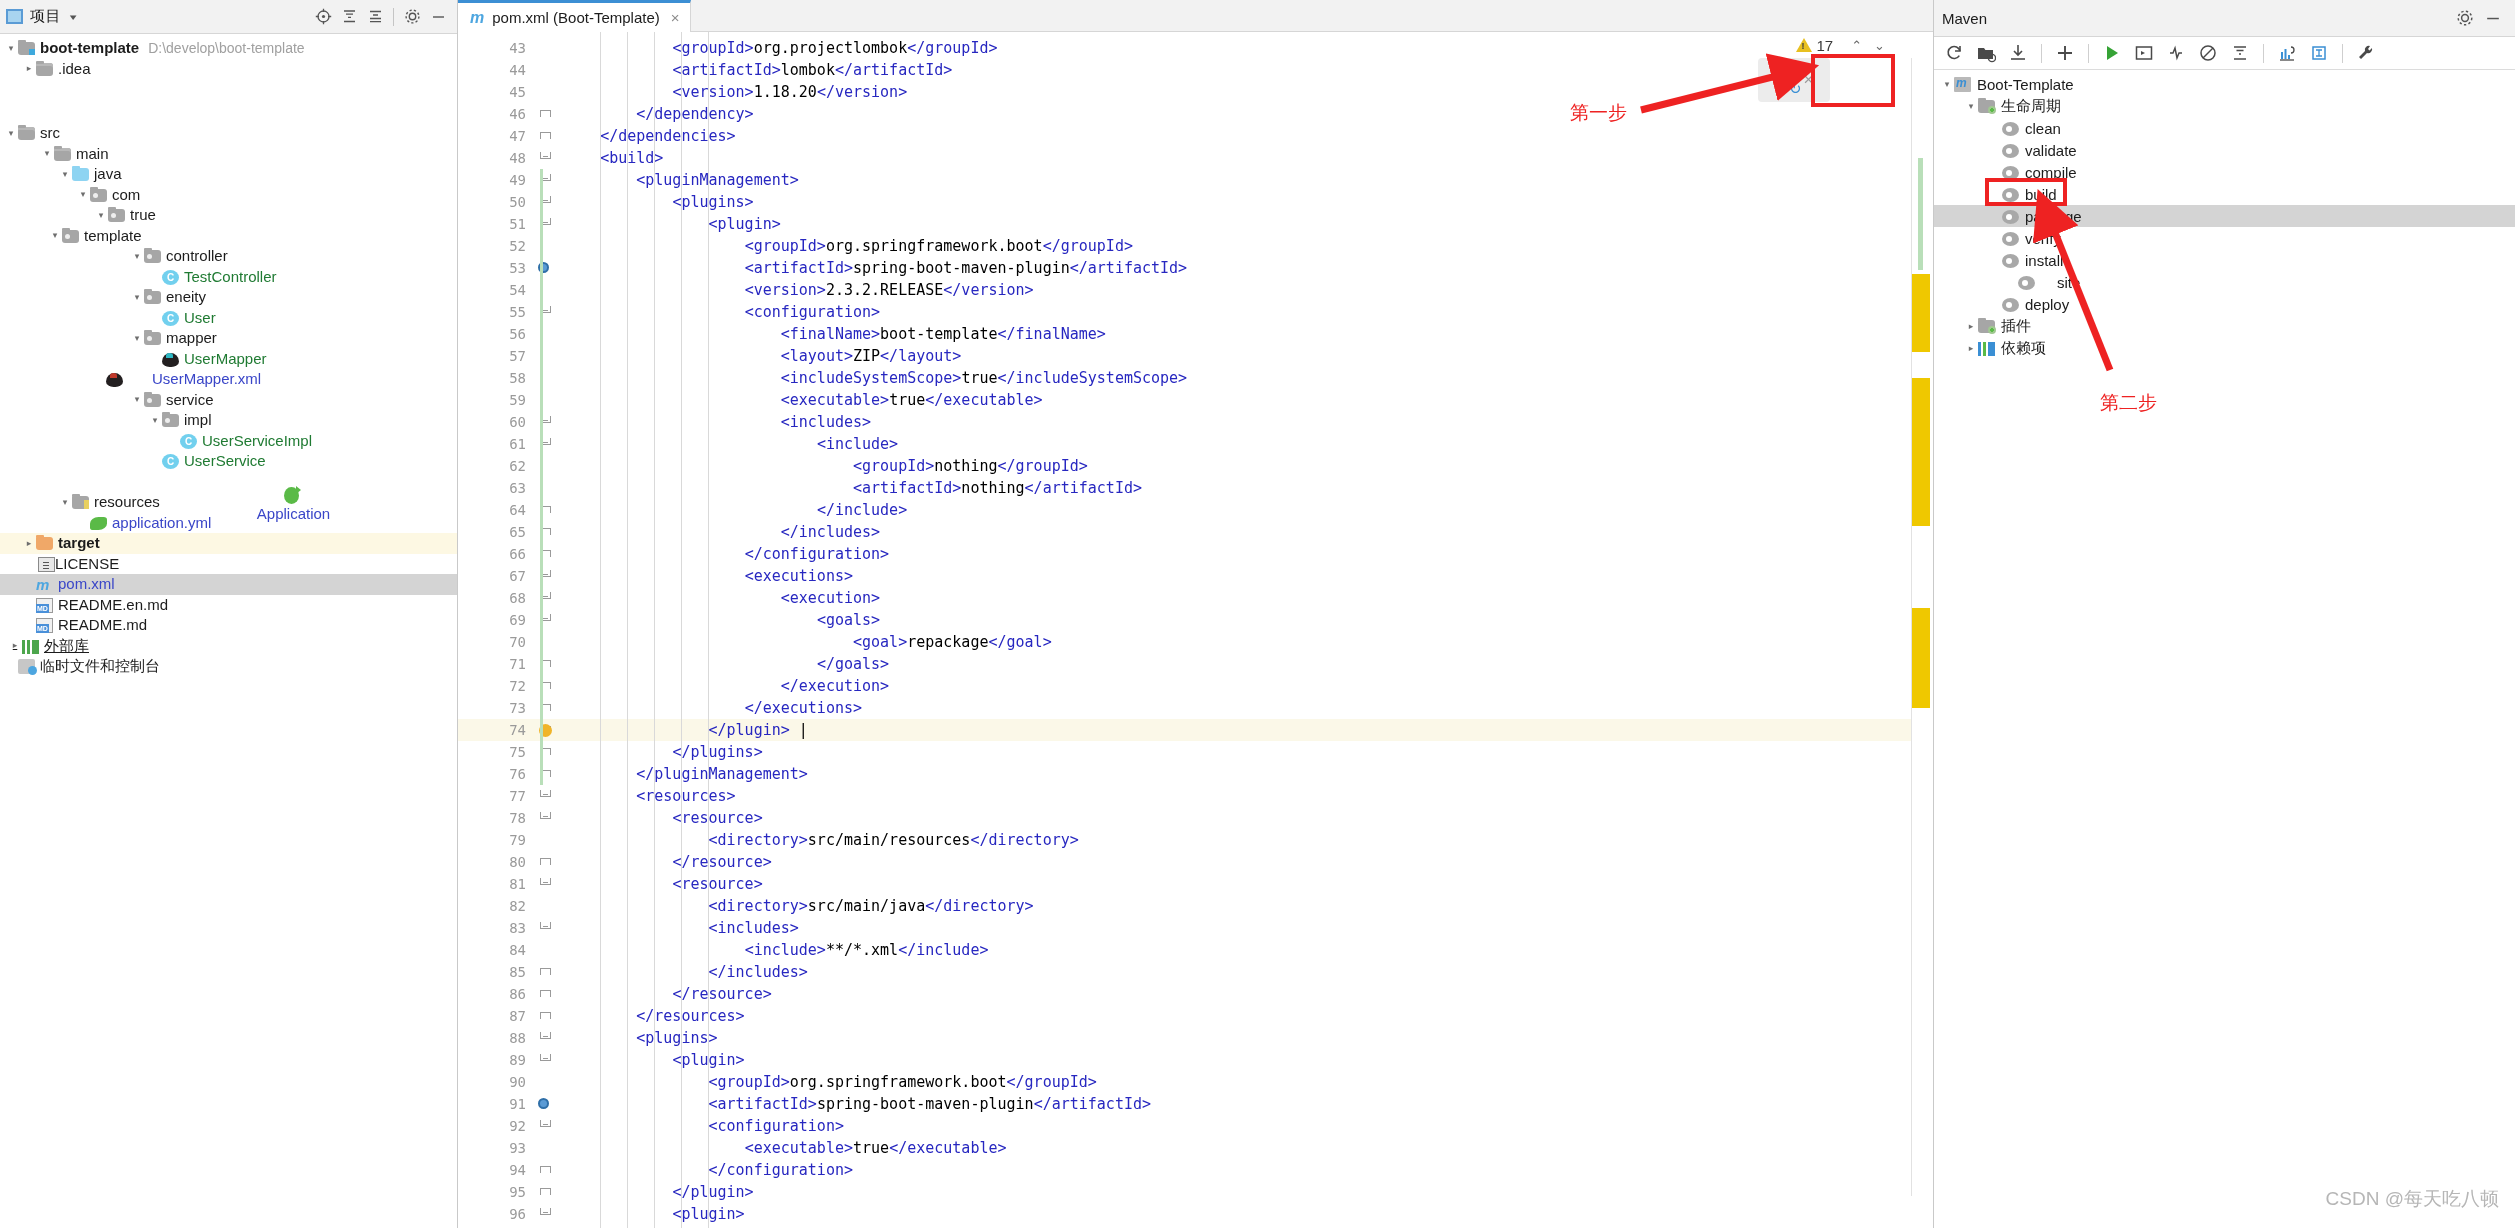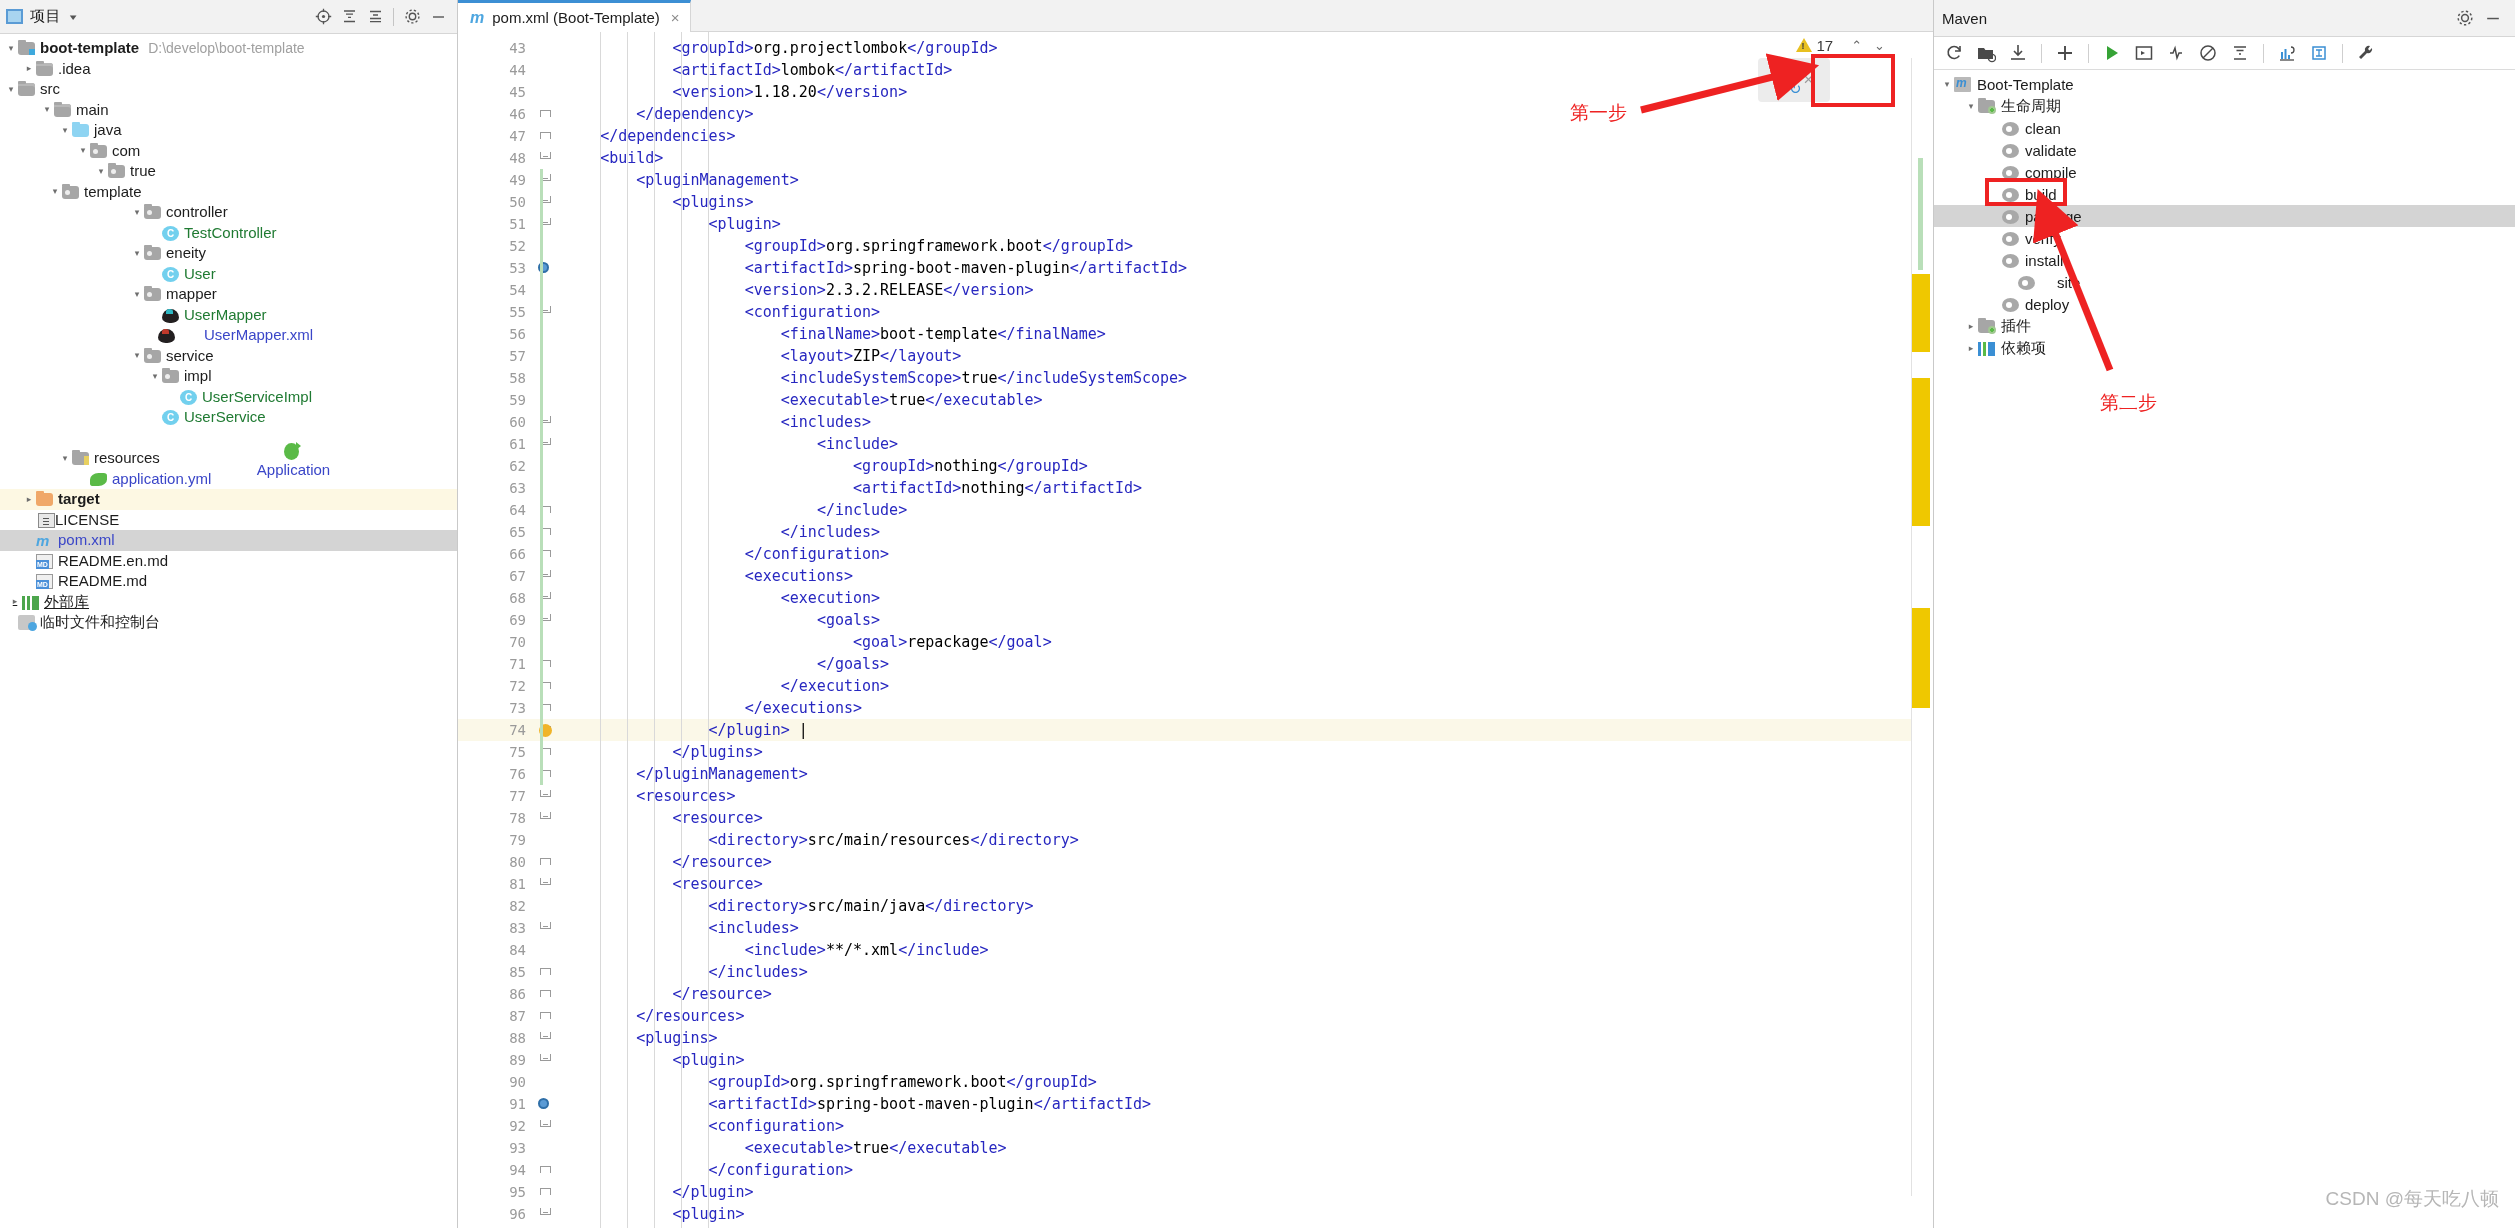--- a/index.html
+++ b/index.html
@@ -274,21 +274,21 @@
           <span class="arrow down"></span>
           <span class="ticon ic-module"></span>
           <span class="tlabel bold">boot-template</span>
           <span class="tpath">D:\develop\boot-template</span>
         </div>
         <div class="tnode" style="padding-left: 22px;">
           <span class="arrow right"></span>
           <span class="ticon ic-folder"></span>
           <span class="tlabel ">.idea</span>
         </div>
-        <div class="tnode" style="">
+        <div class="tnode" style=" margin-top: 44px;">
           <span class="arrow down"></span>
           <span class="ticon ic-folder"></span>
           <span class="tlabel ">src</span>
         </div>
         <div class="tnode" style="padding-left: 40px;">
           <span class="arrow down"></span>
           <span class="ticon ic-folder"></span>
           <span class="tlabel ">main</span>
         </div>
         <div class="tnode" style="padding-left: 58px;">
@@ -334,21 +334,21 @@
         <div class="tnode" style="padding-left: 130px;">
           <span class="arrow down"></span>
           <span class="ticon ic-folder-pkg"></span>
           <span class="tlabel ">mapper</span>
         </div>
         <div class="tnode" style="padding-left: 148px;">
           <span class="arrow none"></span>
           <span class="ticon ic-mybatis m"></span>
           <span class="tlabel green">UserMapper</span>
         </div>
-        <div class="tnode" style="padding-left: 120px; gap: 24px;">
+        <div class="tnode" style="padding-left: 68px; gap: 24px;">
           <span class="arrow none"></span>
           <span class="ticon ic-mybatis x"></span>
           <span class="tlabel blue">UserMapper.xml</span>
         </div>
         <div class="tnode" style="padding-left: 130px;">
           <span class="arrow down"></span>
           <span class="ticon ic-folder-pkg"></span>
           <span class="tlabel ">service</span>
         </div>
         <div class="tnode" style="padding-left: 148px;">

